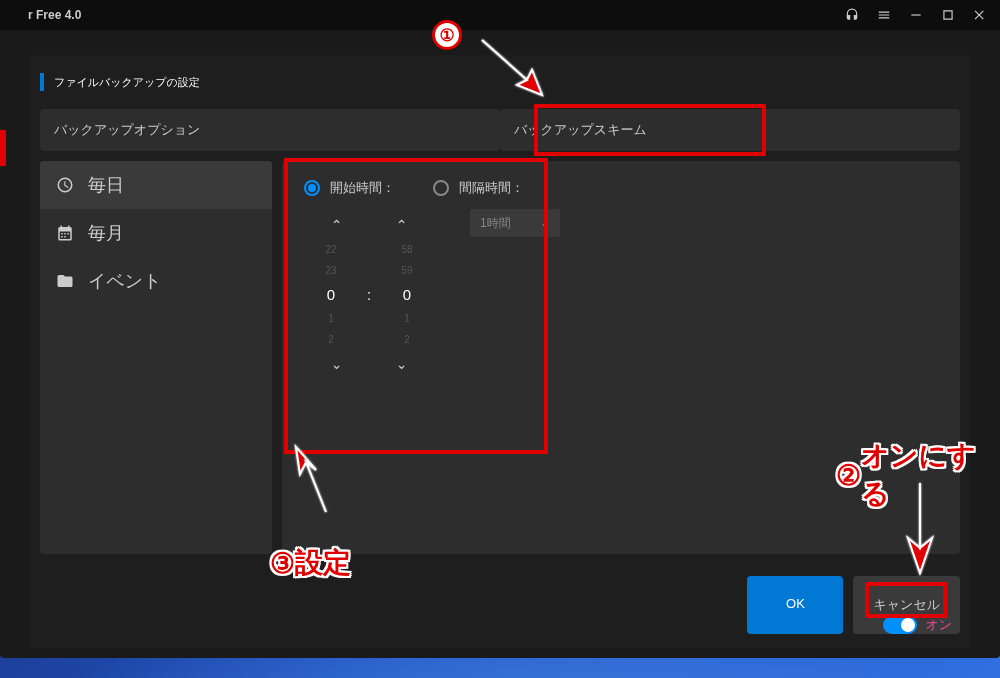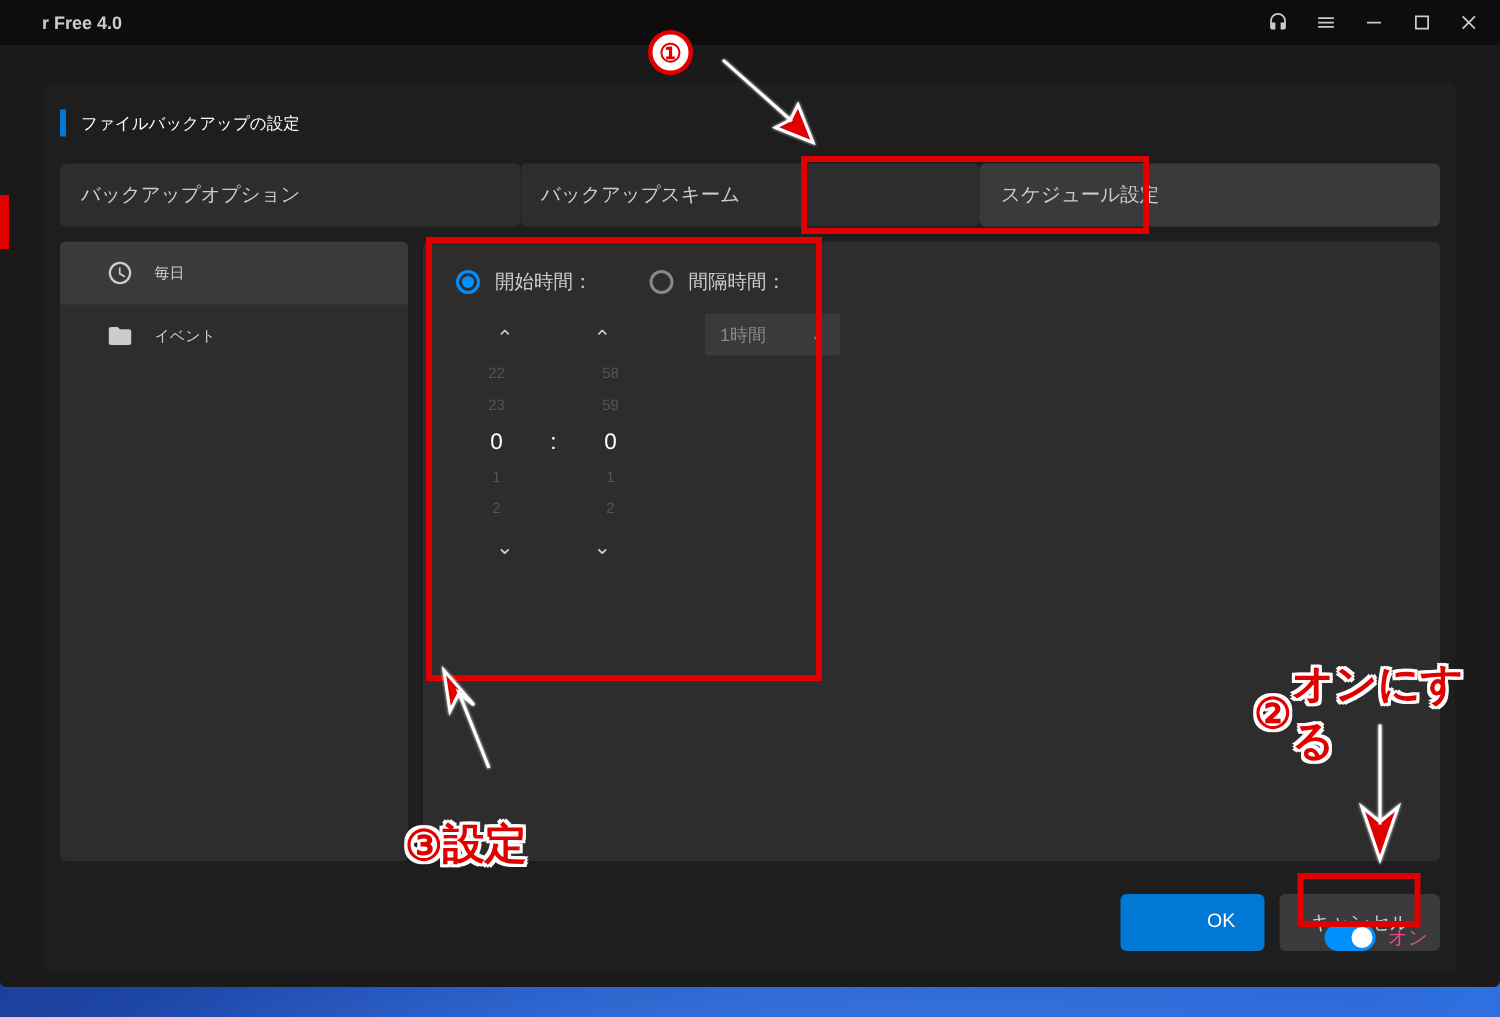--- a/index.html
+++ b/index.html
@@ -105,23 +105,23 @@
     }
     .sidebar {
       width: 232px;
       background: #2d2d2d;
       border-radius: 4px;
       overflow: hidden;
     }
     .sidebar-item {
       display: flex;
       align-items: center;
-      padding: 12px 31px;
+      padding: 12px 16px;
       color: #ccc;
-      font-size: 10px;
+      font-size: 18px;
       cursor: pointer;
       gap: 14px;
     }
     .sidebar-item.active {
       background: #3a3a3a;
     }
     .sidebar-item .icon {
       width: 18px;
       height: 18px;
       display: flex;
@@ -258,24 +258,24 @@
       border-radius: 50%;
     }
     .footer {
       display: flex;
       justify-content: flex-end;
       gap: 10px;
       padding: 12px 10px 14px;
     }
     .btn {
       min-width: 96px;
-      padding: 10px 20px;
+      padding: 20px 20px;
       border-radius: 4px;
       font-size: 13px;
-      text-align: right;
+      text-align: center;
       cursor: pointer;
     }
     .btn-primary {
       background: #0078d4;
       color: #fff;
     }
     .btn-secondary {
       background: #3a3a3a;
       color: #ccc;
     }
@@ -380,36 +380,43 @@
 
   <div class="dialog">
     <div class="dialog-header">
       <div class="accent-bar"></div>
       <span>ファイルバックアップの設定</span>
     </div>
 
     <div class="tabs-row">
       <div class="tab">バックアップオプション</div>
       <div class="tab">バックアップスキーム</div>
-      <div class="tab active">スケジュール設定</div>
     </div>
 
     <div class="content-row">
       <div class="sidebar">
         <div class="sidebar-item active">
           <span class="icon">
             <svg viewBox="0 0 24 24">
                 <path d="M12 2a10 10 0 100 20 10 10 0 000-20zm0 18a8 8 0 110-16 8 8 0 010 16zm.5-13H11v6l5 3 .75-1.23L12.5 12V7z"></path>
               </svg>
           </span>
           <span>毎日</span>
         </div>
         <div class="sidebar-item">
           <span class="icon">
             <svg viewBox="0 0 24 24">
+                <path d="M19 4h-1V2h-2v2H8V2H6v2H5a2 2 0 00-2 2v14a2 2 0 002 2h14a2 2 0 002-2V6a2 2 0 00-2-2zm0 16H5V10h14v10zM7 12h2v2H7zm4 0h2v2h-2zm4 0h2v2h-2zM7 16h2v2H7zm4 0h2v2h-2z"></path>
+              </svg>
+          </span>
+          <span>毎月</span>
+        </div>
+        <div class="sidebar-item">
+          <span class="icon">
+            <svg viewBox="0 0 24 24">
                 <path d="M10 4H4a2 2 0 00-2 2v12a2 2 0 002 2h16a2 2 0 002-2V8a2 2 0 00-2-2h-8l-2-2z"></path>
               </svg>
           </span>
           <span>イベント</span>
         </div>
       </div>
 
       <div class="main-panel">
         <div class="radio-row">
           <div class="radio-opt">

